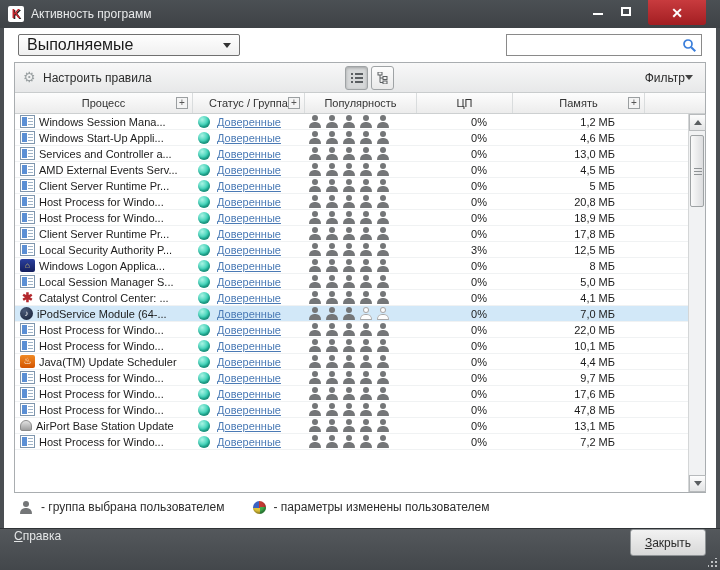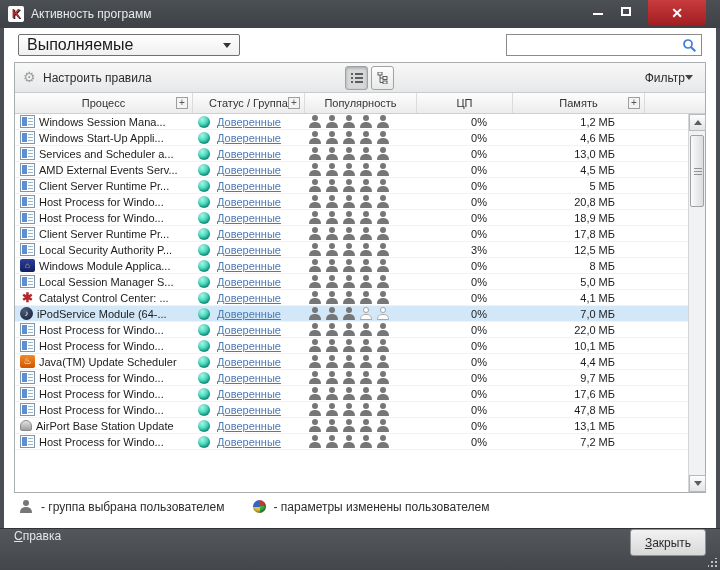--- a/index.html
+++ b/index.html
@@ -131,21 +131,21 @@
     border-right:4px solid transparent; border-top:5px solid #5a5e61; }
   .sc-thumb { position:absolute; left:1px; top:21px; width:14px; height:72px;
     background:linear-gradient(90deg,#fafafa,#dcdddf); border:1px solid #9ea2a4;
     border-radius:2px; }
   .sc-grip { position:absolute; left:3px; top:32px; width:8px; height:7px;
     background:repeating-linear-gradient(#8f9395 0 1px, transparent 1px 3px); }
 
   
   .legend { height:27px; display:flex; align-items:center; gap:10px;
     padding:0 16px; font-size:12px; color:#2d2d2d; background:#fff; flex:none; }
-  .legend-item { display:flex; align-items:flex-start; gap:8px; }
+  .legend-item { display:flex; align-items:flex-end; gap:8px; }
   .legend-item + .legend-item { margin-left:18px; }
   .multiorb { width:13px; height:13px; border-radius:50%;
     background:conic-gradient(#c23a34 0 25%, #3fae4c 25% 50%, #e0c53a 50% 75%, #3a62c2 75% 100%);
     box-shadow:inset -1px -2px 2px rgba(0,0,0,.35); }
 
   
   .footer { margin:0 -4px; margin-top:auto; height:42px;
     background:linear-gradient(#54585c,#43474b); border-top:1px solid #2f3336;
     display:flex; align-items:flex-start; padding:0 14px; position:relative; flex:none; }
   .help-link { color:#e4e6e7; font-size:12px; display:block; }
@@ -290,21 +290,21 @@
               <span class="person filled"></span>
               <span class="person filled"></span>
               <span class="person filled"></span>
             </div>
     <div class="c-cpu">0%</div>
     <div class="c-mem">4,6 МБ</div>
   </div>
           <div class="row">
     <div class="c-process">
       <span class="app-icon icon-window-app"></span>
-      <span>Services and Scheduler a...</span>
+      <span>Services and Controller a...</span>
     </div>
     <div class="c-status">
       <span class="orb"></span>
       <span class="status-link">Доверенные</span>
     </div>
     <div class="c-pop">
               <span class="person filled"></span>
               <span class="person filled"></span>
               <span class="person filled"></span>
               <span class="person filled"></span>
@@ -423,21 +423,21 @@
               <span class="person filled"></span>
               <span class="person filled"></span>
               <span class="person filled"></span>
             </div>
     <div class="c-cpu">3%</div>
     <div class="c-mem">12,5 МБ</div>
   </div>
           <div class="row">
     <div class="c-process">
       <span class="app-icon icon-logon">⌂</span>
-      <span>Windows Module Applica...</span>
+      <span>Windows Logon Applica...</span>
     </div>
     <div class="c-status">
       <span class="orb"></span>
       <span class="status-link">Доверенные</span>
     </div>
     <div class="c-pop">
               <span class="person filled"></span>
               <span class="person filled"></span>
               <span class="person filled"></span>
               <span class="person filled"></span>

